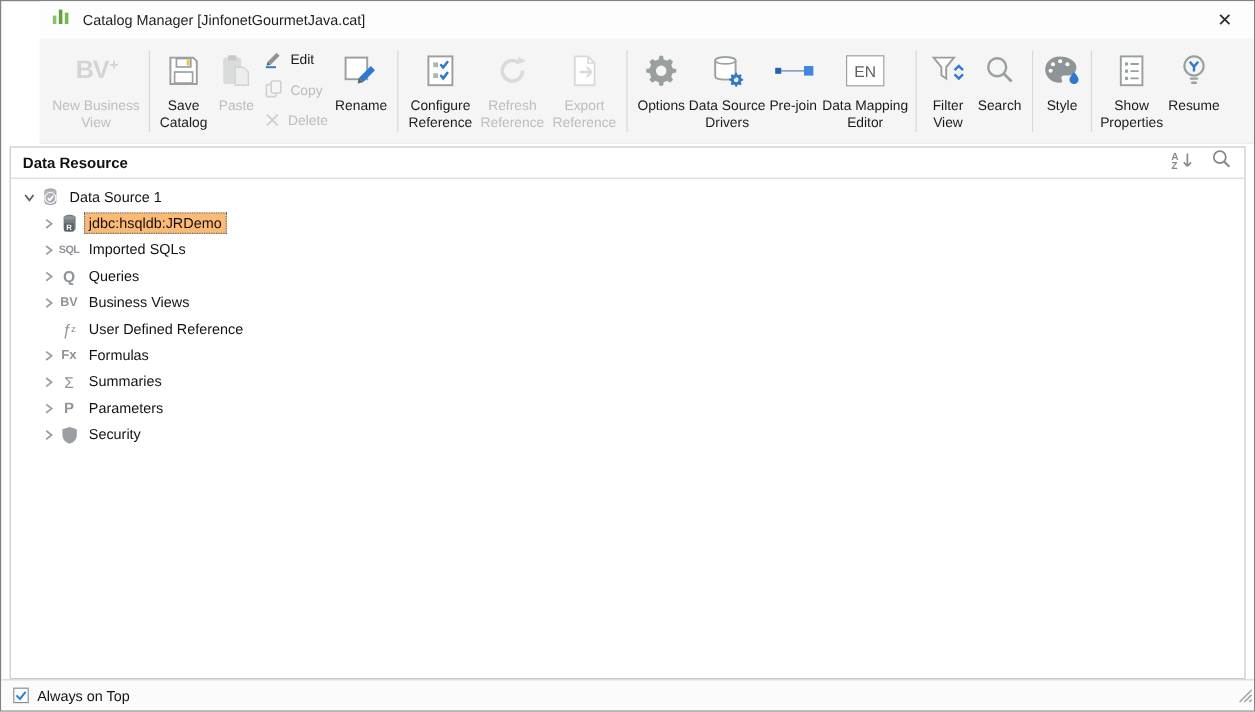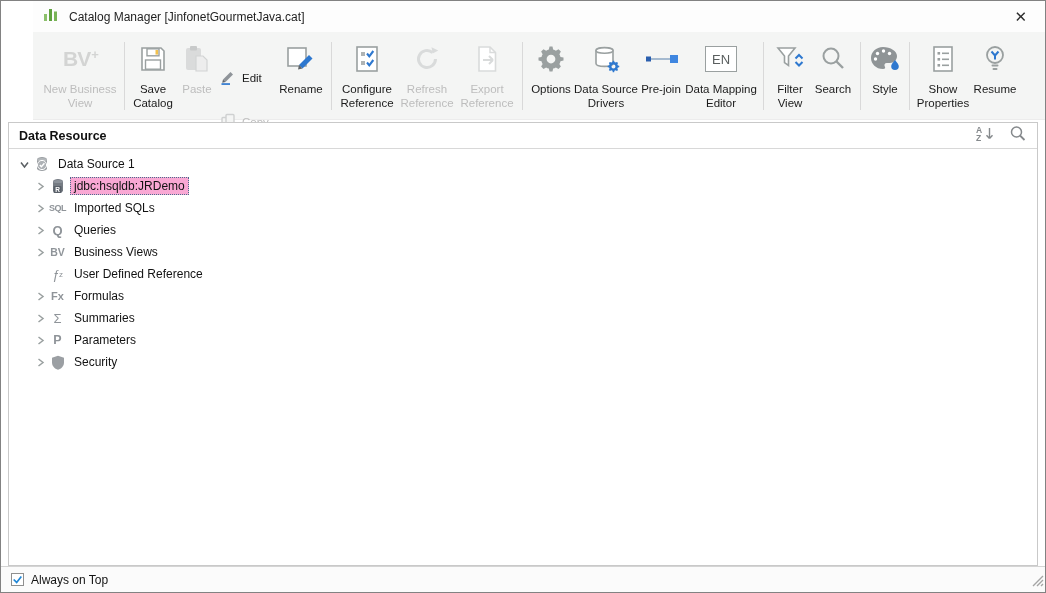--- a/index.html
+++ b/index.html
@@ -18,39 +18,39 @@
   .title { margin-left: 8px; font-size: 12px; color: #1e1e1e; }
   .close { margin-left: auto; font-size: 15px; color: #2d2d2d; padding: 1px 8px; cursor: default; }
   
   .toolbar { height: 88px; background: #f4f5f4; border-bottom: 1px solid #ececec; display: flex; align-items: stretch; padding: 3px 8px 2px; }
   .tsep { width: 1px; background: #d9d9d9; margin: 7px 5px; }
   .tbtn { display: flex; flex-direction: column; align-items: center; }
   .tbtn .ic { height: 48px; display: flex; align-items: center; justify-content: center; }
   .tbtn .lb { font-size: 11.5px; line-height: 13.5px; color: #1b1b1b; text-align: center; }
   .tbtn.dis .lb { color: #bdbdbd; }
   .stack { display: flex; flex-direction: column; justify-content: space-between; padding: 7px 2px 8px; }
-  .mini { display: flex; align-items: center; gap: 6px; font-size: 11.5px; color: #1b1b1b; height: 16px; white-space: nowrap; margin-top: 28px; }
+  .mini { display: flex; align-items: center; gap: 6px; font-size: 11.5px; color: #1b1b1b; height: 16px; white-space: nowrap; }
   .mini.dis { color: #bdbdbd; }
   .bvplus { font-size: 21px; font-weight: bold; color: #d3d4d3; letter-spacing: -1px; }
   .bvplus .plus { font-size: 13px; position: relative; top: -7px; left: 1px; }
   .enbox { width: 32px; height: 26px; border: 1px solid #9aa0a0; background: #fff; display: flex; align-items: center; justify-content: center; font-size: 13px; color: #5a5f5f; }
   
   .panel { position: absolute; left: 7px; right: 7px; top: 121px; bottom: 26px; border: 1px solid #c9c9c9; background: #fff; }
   .phead { height: 26px; display: flex; align-items: center; padding: 0 10px; border-bottom: 1px solid #d8d8d8; }
   .ptitle { font-weight: bold; font-size: 12.5px; color: #111; }
   .ptools { margin-left: auto; display: flex; align-items: center; gap: 14px; }
   
   .tree { padding-top: 4px; }
   .trow { height: 22px; display: flex; align-items: center; }
   .lvl0 { padding-left: 9px; }
   .lvl1 { padding-left: 25px; }
   .exp { width: 12px; display: flex; align-items: center; justify-content: center; }
   .ricon { width: 19px; margin: 0 3px 0 2px; display: flex; align-items: center; justify-content: center; color: #8f9499; font-weight: bold; }
   .tlabel { font-size: 12px; color: #121212; padding: 1px 3px; border: 1px solid transparent; white-space: nowrap; }
-  .tlabel.sel { background: #f9a8d4; border: 1px dotted #49708e; }
+  .tlabel.sel { background: #fdba74; border: 1px dotted #49708e; }
   .ti-sql { font-size: 9px; font-weight: bold; letter-spacing: -0.5px; }
   .ti-q { font-size: 13px; font-weight: bold; }
   .ti-bv { font-size: 10.5px; font-weight: bold; }
   .ti-udf { font-size: 13px; font-style: italic; font-weight: normal; }
   .udf-sub { font-size: 8px; font-style: normal; }
   .ti-fx { font-size: 11px; font-weight: bold; }
   .ti-sigma { font-size: 13px; font-weight: normal; }
   .ti-p { font-size: 12.5px; font-weight: bold; }
   
   .statusbar { position: absolute; left: 0; right: 0; bottom: 0; height: 26px; border-top: 1px solid #d4d4d4; background: #fbfbfb; display: flex; align-items: center; padding: 0 10px; gap: 7px; }

